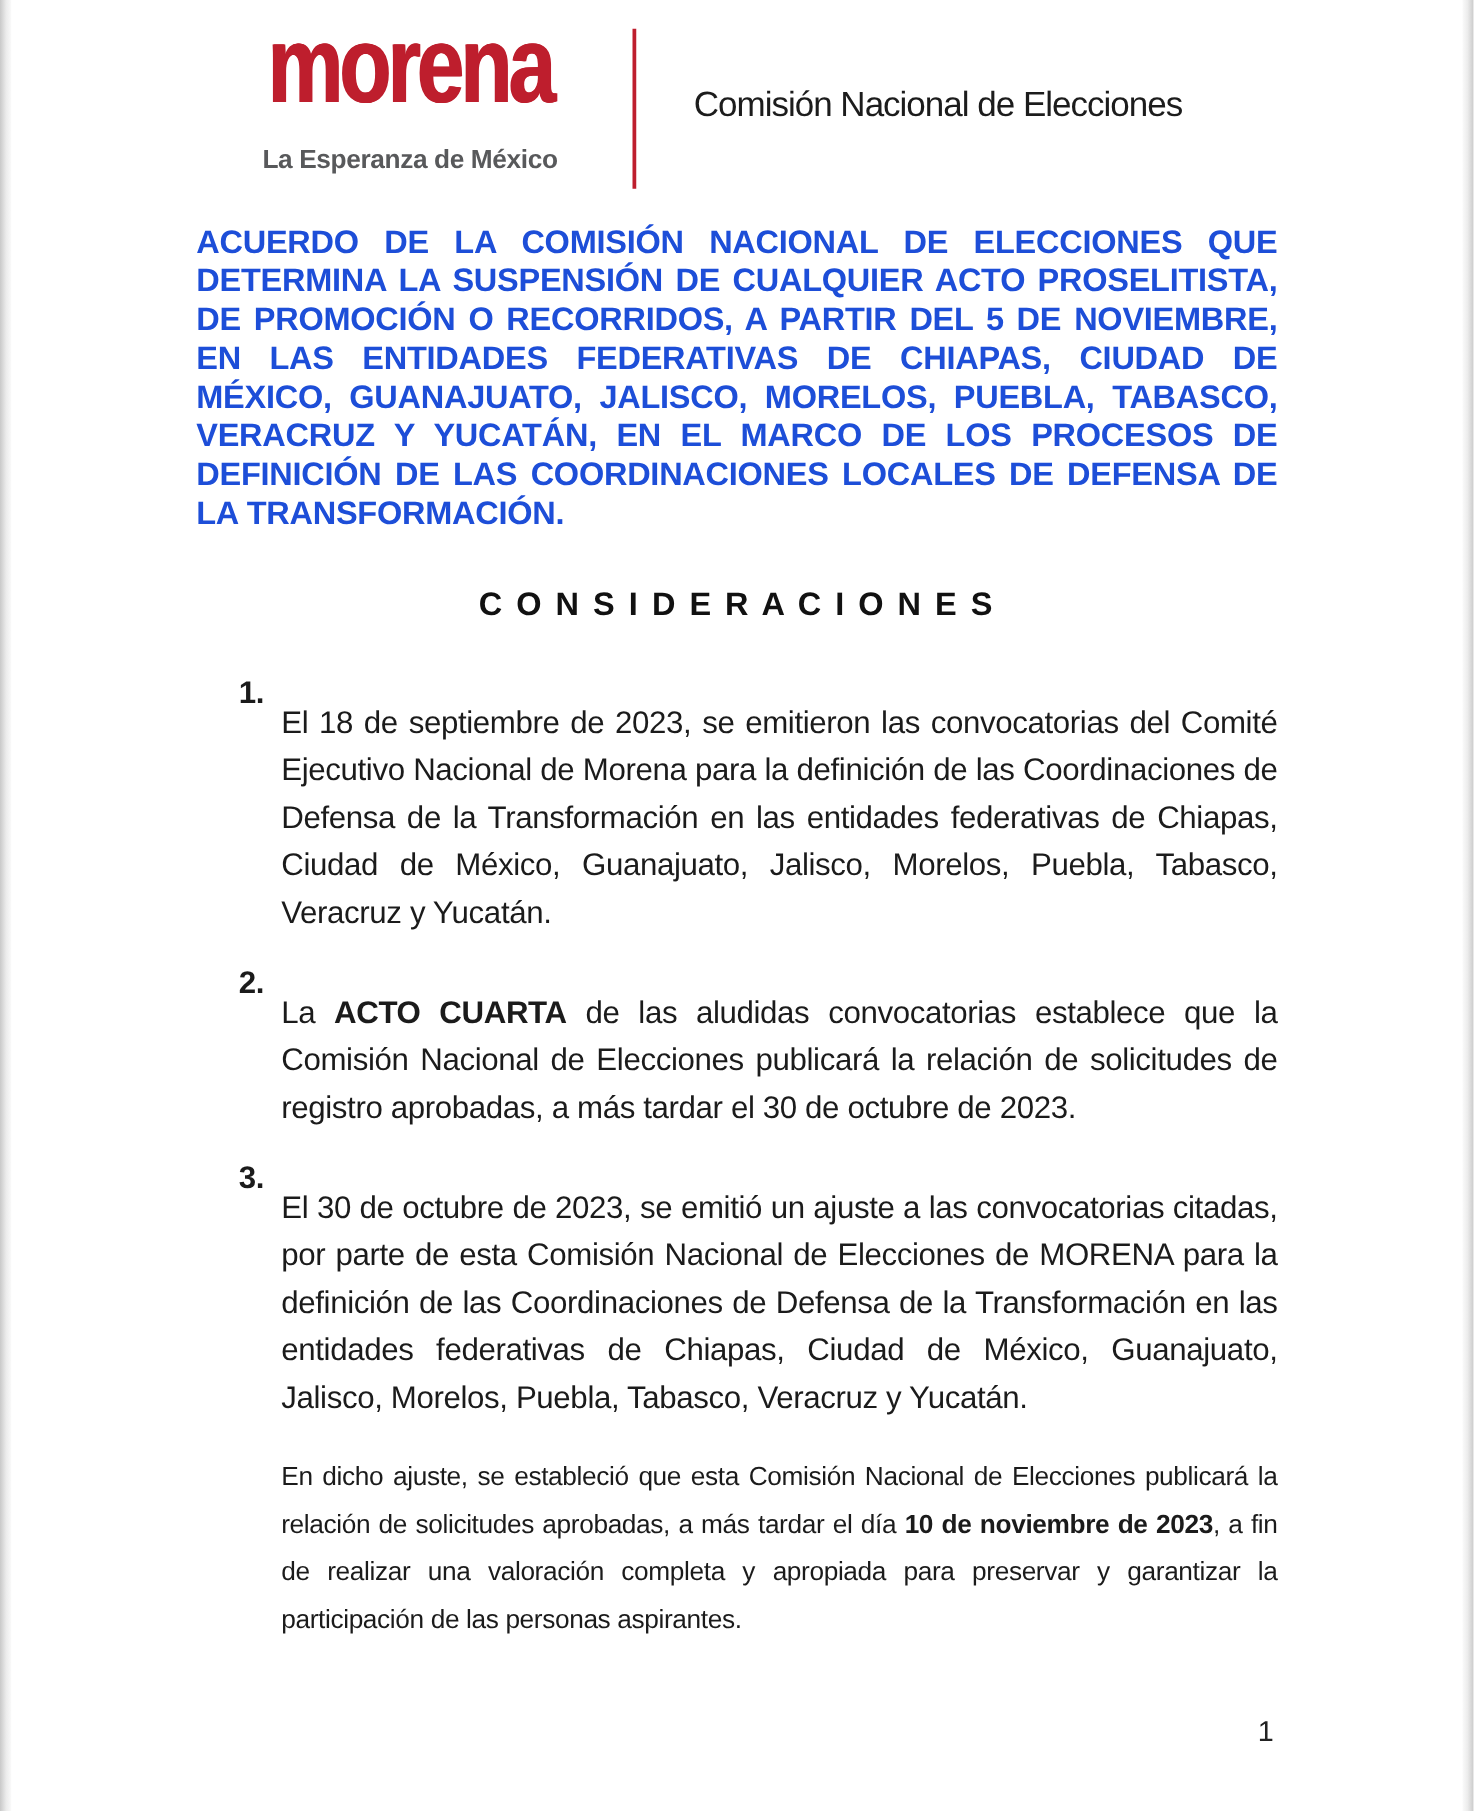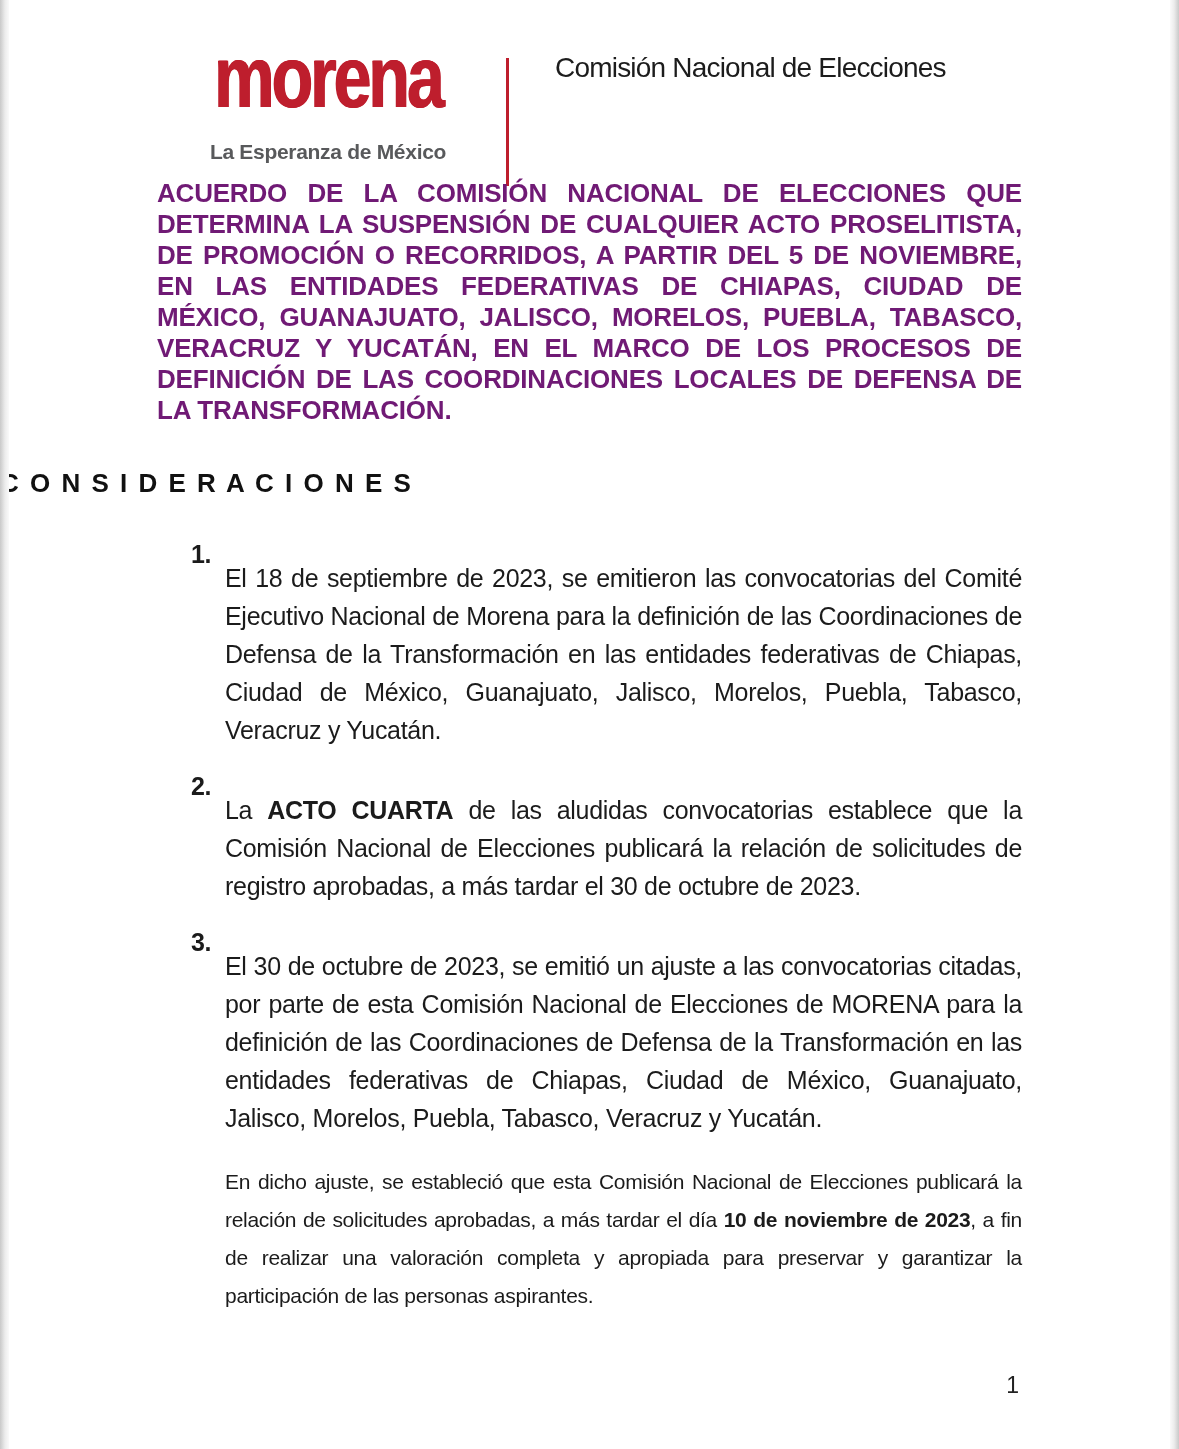--- a/index.html
+++ b/index.html
@@ -18,21 +18,22 @@
     font-family: "Liberation Sans", "DejaVu Sans", sans-serif;
   }
   .edge {
     position: absolute; top: 0; bottom: 0; width: 9px;
   }
   .edge-left  { left: 0;  background: linear-gradient(to right, #c9c9c9, #ececec 55%, #fafafa); }
   .edge-right { right: 0; background: linear-gradient(to left,  #c9c9c9, #ececec 55%, #fafafa); }
 
   .header {
     display: flex;
-    padding-top: 52px;
+    align-items: center;
+    padding-top: 36px;
     margin-left: 196px;
     height: 132px;
   }
   .logo { width: 264px; text-align: center; }
   .logo-word {
     font-size: 68px;
     font-weight: bold;
     color: var(--brand);
     letter-spacing: -3px;
     line-height: 1;
@@ -63,25 +64,25 @@
     white-space: nowrap;
   }
 
   .doc-title {
     margin: 46px 157px 0 157px;
     text-align: justify;
     font-weight: bold;
     font-size: 26px;
     line-height: 31px;
     letter-spacing: -0.2px;
-    color: #701a75;
+    color: #1d4ed8;
   }
   .section-heading {
     margin: 42px 0 0 0;
-    text-align: left;
+    text-align: center;
     font-size: 26px;
     font-weight: bold;
     letter-spacing: 2px;
     color: #111111;
   }
   .considerations {
     list-style: none;
     margin: 36px 157px 0 191px;
     padding: 0;
     font-size: 25px;

